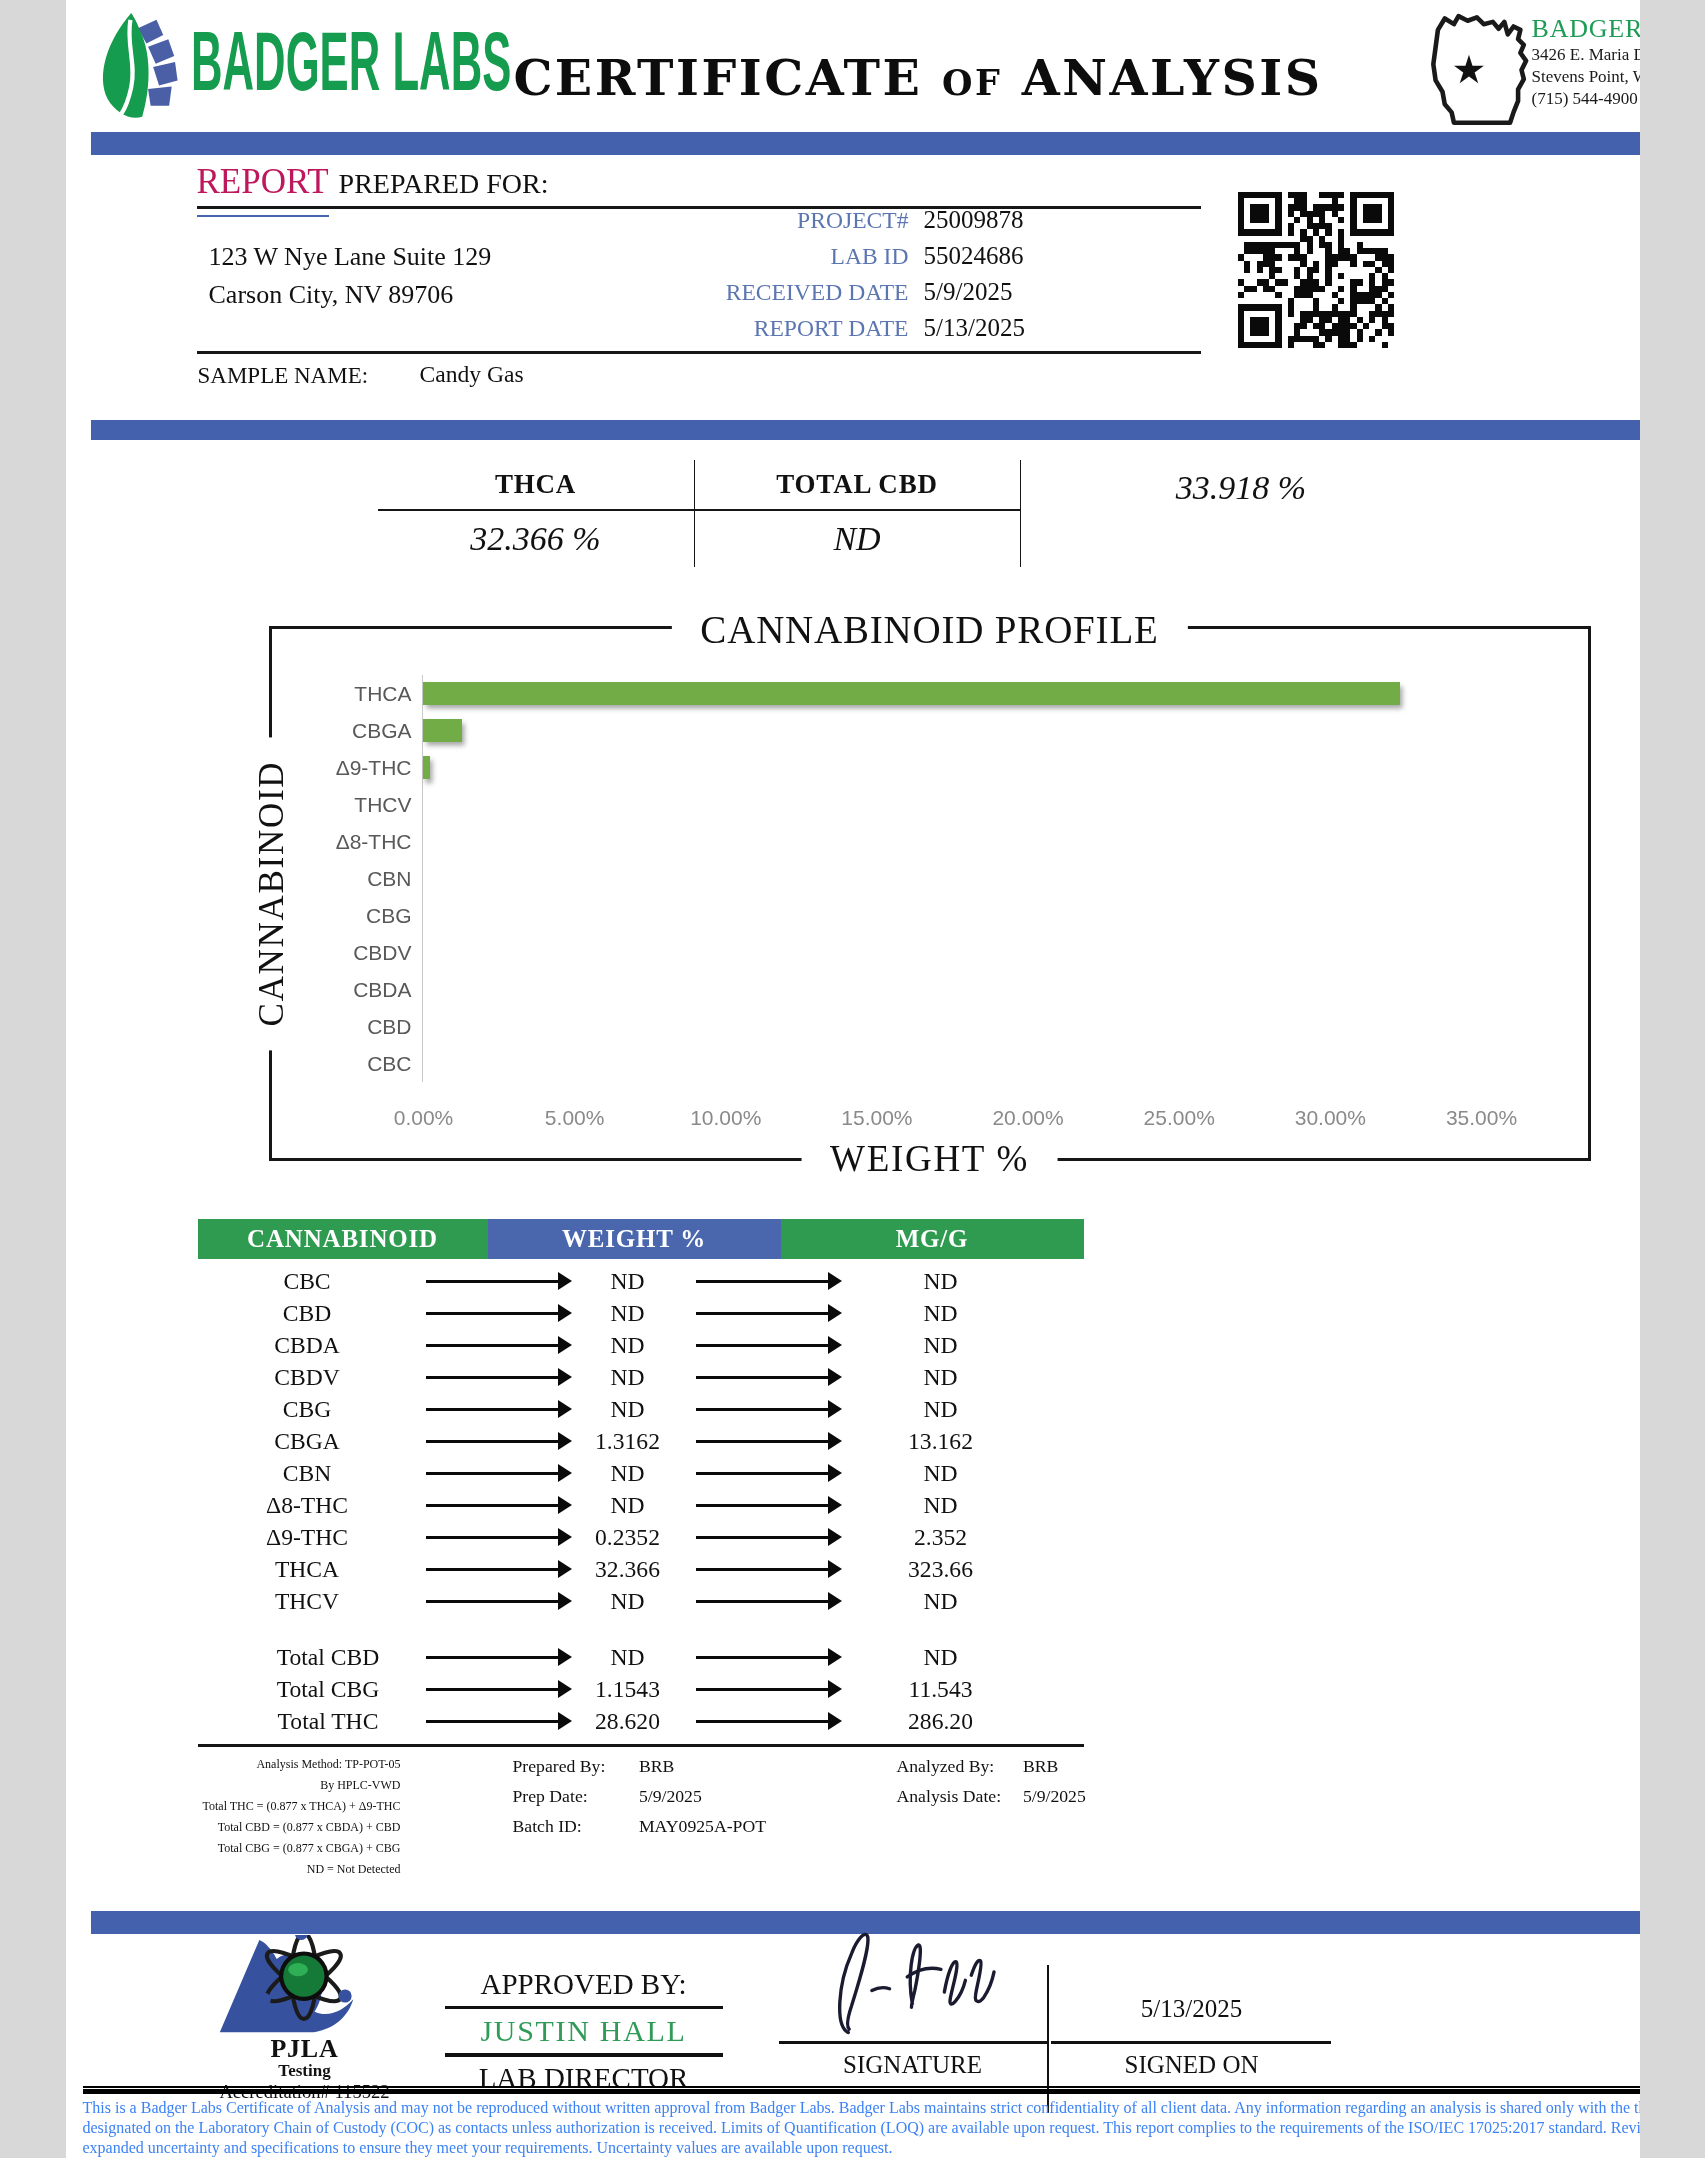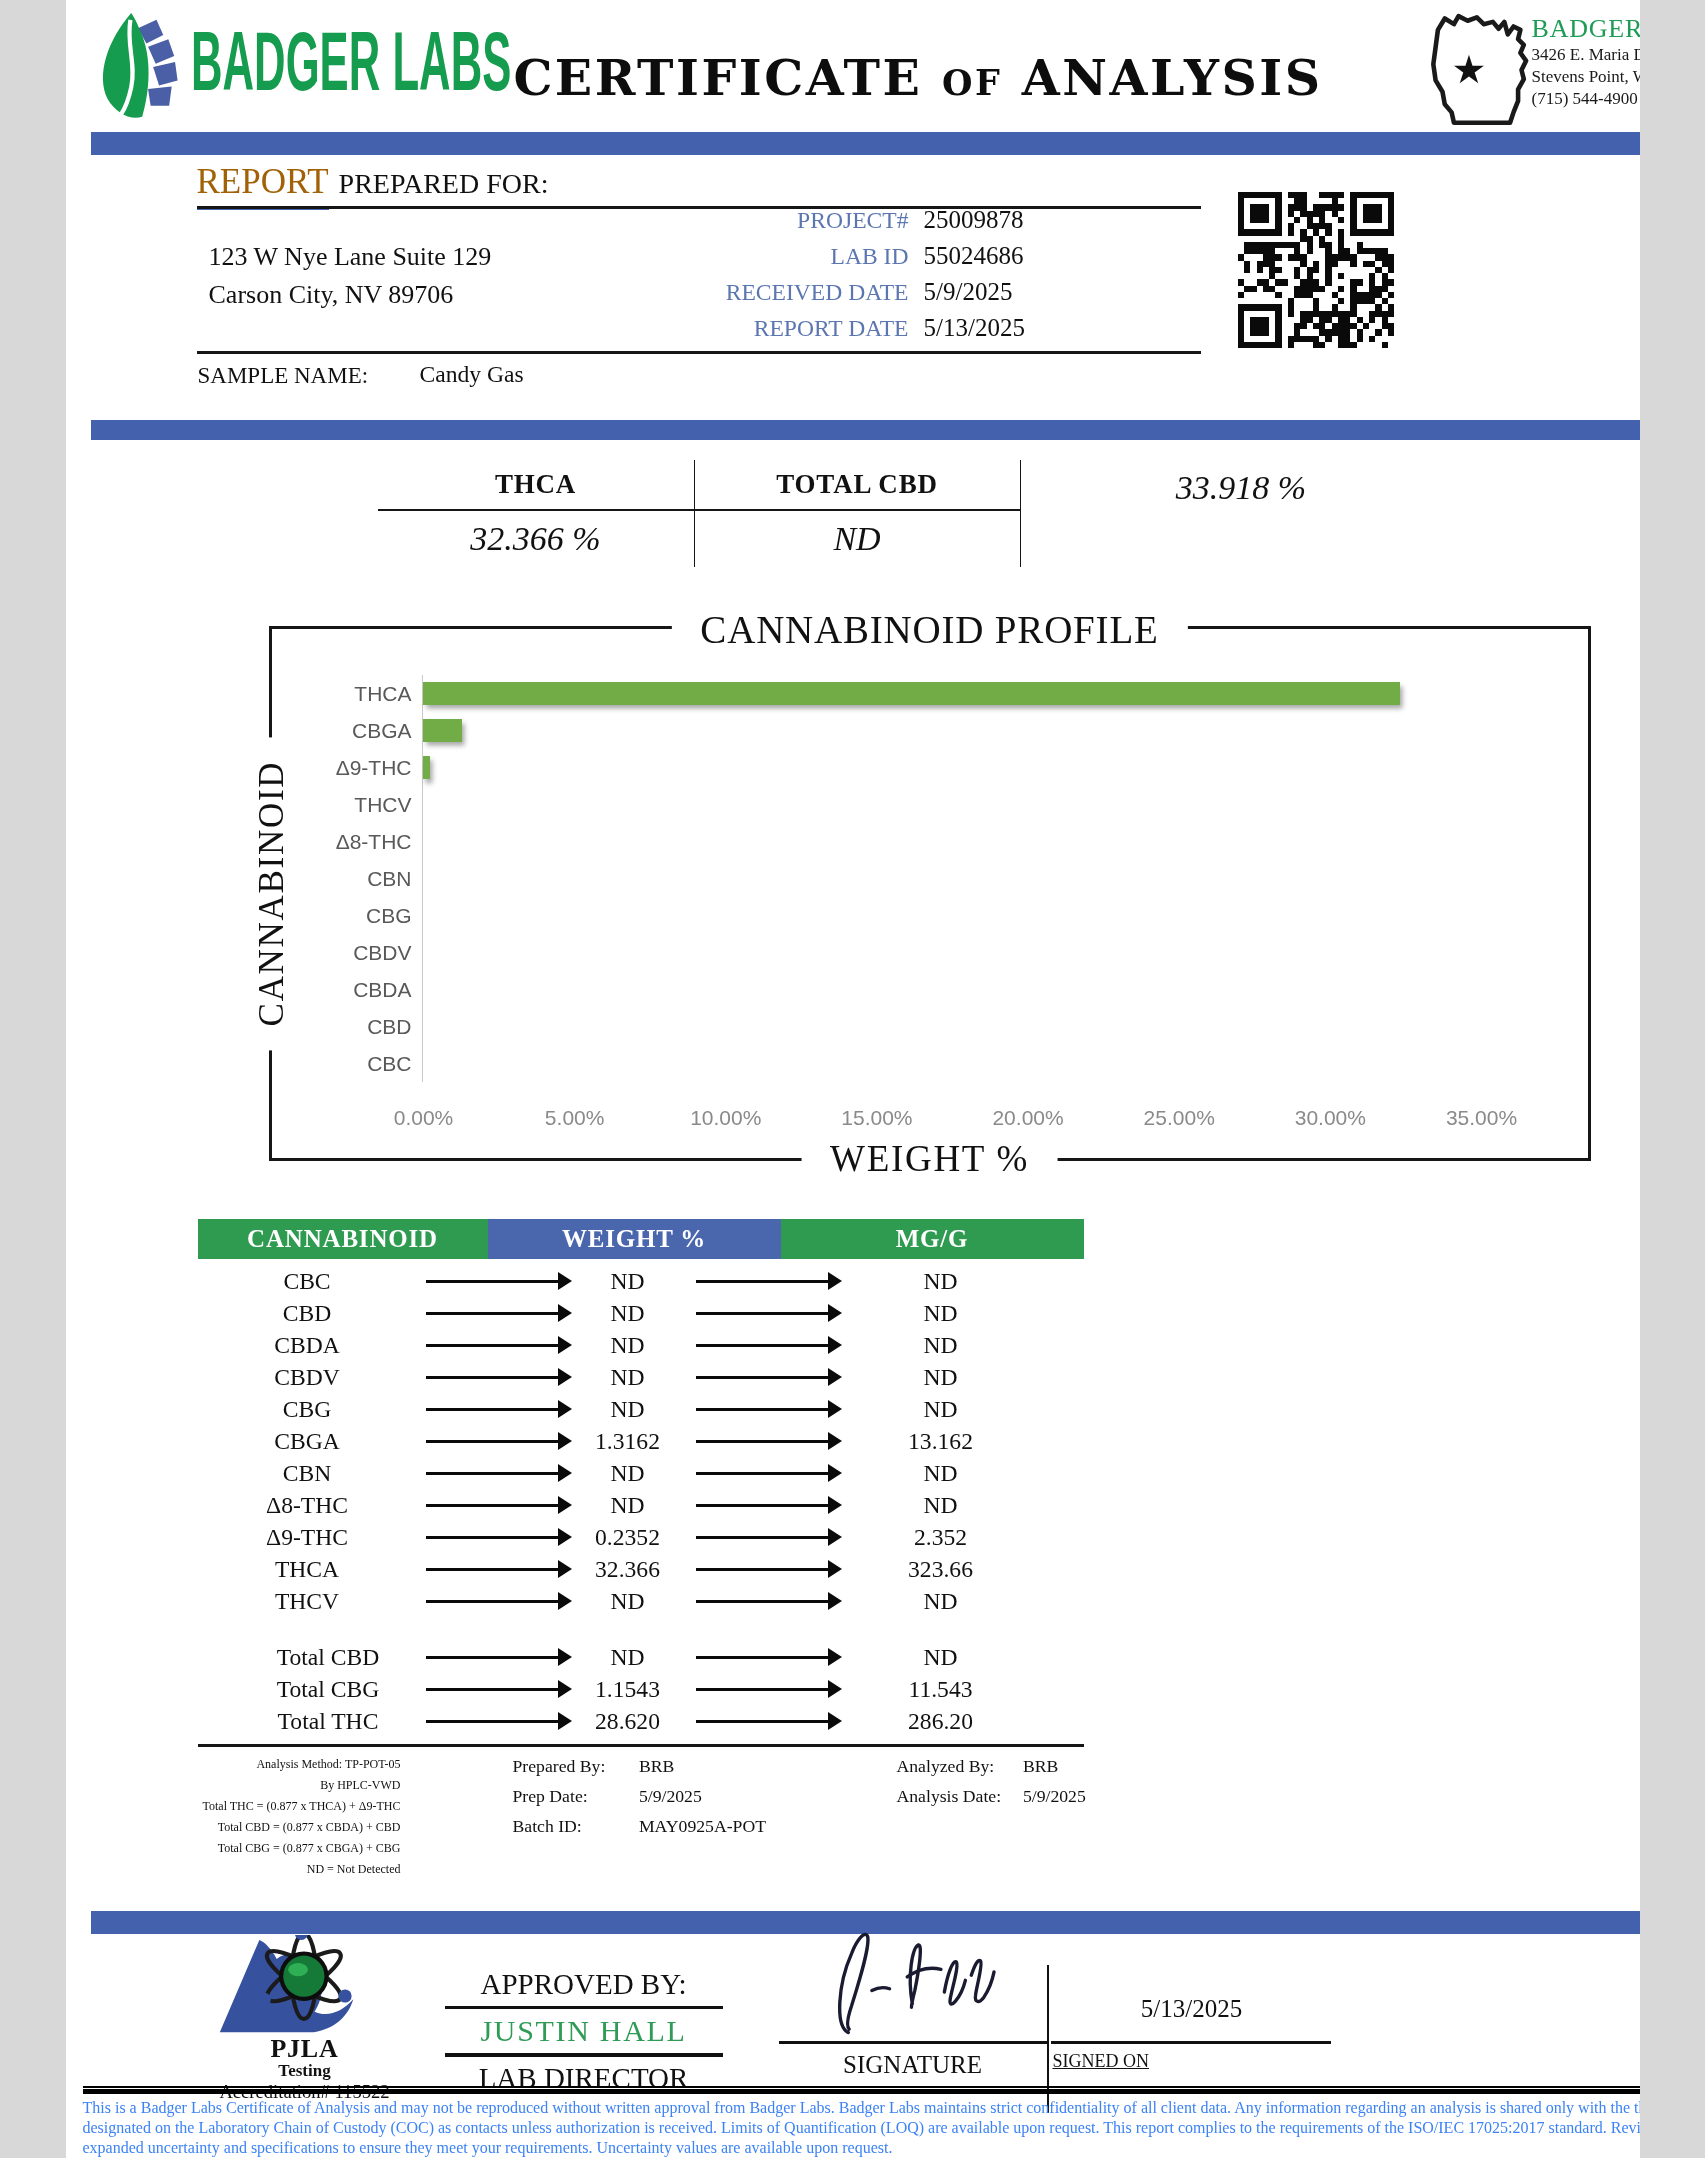--- a/index.html
+++ b/index.html
@@ -15,21 +15,21 @@
               font-family:"DejaVu Serif","Liberation Serif",serif;font-weight:bold;color:#0d0d0d;
               font-size:49px;letter-spacing:2.5px;white-space:nowrap;}
   .main-title .of{font-size:35px;}
   .lab-block{position:absolute;left:1466px;top:13.5px;width:236px;}
   .lab-name{color:#1E9C55;font-size:26px;letter-spacing:0.8px;}
   .lab-line{font-size:17px;line-height:22px;color:#1a1a1a;}
   .bluebar{position:absolute;left:25px;width:1655px;background:#4361AC;}
 
   
   .rep-head{position:absolute;left:131px;top:162px;white-space:nowrap;}
-  .rep-word{font-size:35px;color:#a16207;border-bottom:2.5px solid #4565AE;padding-bottom:7px;}
+  .rep-word{font-size:35px;color:#be185d;border-bottom:2.5px solid #4565AE;padding-bottom:14px;}
   .rep-rest{font-size:28px;color:#111;margin-left:10px;}
   .rule{position:absolute;background:#161616;}
   .client{position:absolute;left:143px;top:238px;font-size:26px;line-height:38px;}
   .fields{position:absolute;left:472px;top:202px;width:506px;}
   .frow{display:flex;height:36px;align-items:center;}
   .flab{width:371px;text-align:right;color:#5C76B2;font-size:23.6px;}
   .fval{margin-left:15px;font-size:25px;color:#111;}
   .sample{position:absolute;left:132px;top:363px;font-size:23px;}
   .sampleval{position:absolute;left:354px;top:361px;font-size:23.6px;}
 
@@ -95,21 +95,21 @@
   .approve{position:absolute;left:358px;top:1968px;width:320px;text-align:center;}
   .app-lab{font-size:29px;}
   .app-line{height:3.4px;background:#111;width:278px;margin:5px auto 5px auto;}
   .app-name{font-size:30px;color:#2F9B57;letter-spacing:1.7px;}
   .app-title{font-size:29px;margin-top:3.4px;}
   .sig-line{position:absolute;left:713px;top:2041px;width:268px;height:2.5px;background:#111;}
   .sig-label{position:absolute;left:713px;top:2051px;width:268px;text-align:center;font-size:25px;}
   .vdiv{position:absolute;left:981px;top:1965px;width:2.5px;height:148px;background:#111;}
   .signed-date{position:absolute;left:987px;top:1995px;width:278px;text-align:center;font-size:25px;}
   .date-line{position:absolute;left:985px;top:2041px;width:280px;height:2.5px;background:#111;}
-  .signed-label{position:absolute;left:987px;top:2051px;width:278px;font-size:18px;text-decoration:underline;}
+  .signed-label{position:absolute;left:987px;top:2051px;width:278px;text-align:center;font-size:25px;}
 
   
   .pageno{position:absolute;left:1349px;top:2066px;width:331px;text-align:right;font-size:17px;}
   .dbl{position:absolute;left:17px;top:2086px;width:1671px;}
   .dbl .t{height:1.7px;background:#000;}
   .dbl .b{height:4.2px;background:#000;margin-top:1.7px;}
   .disclaimer{position:absolute;left:17px;top:2098px;width:1671px;font-size:16px;line-height:20px;color:#3b82f6;}
 </style>
 </head>
 <body>

